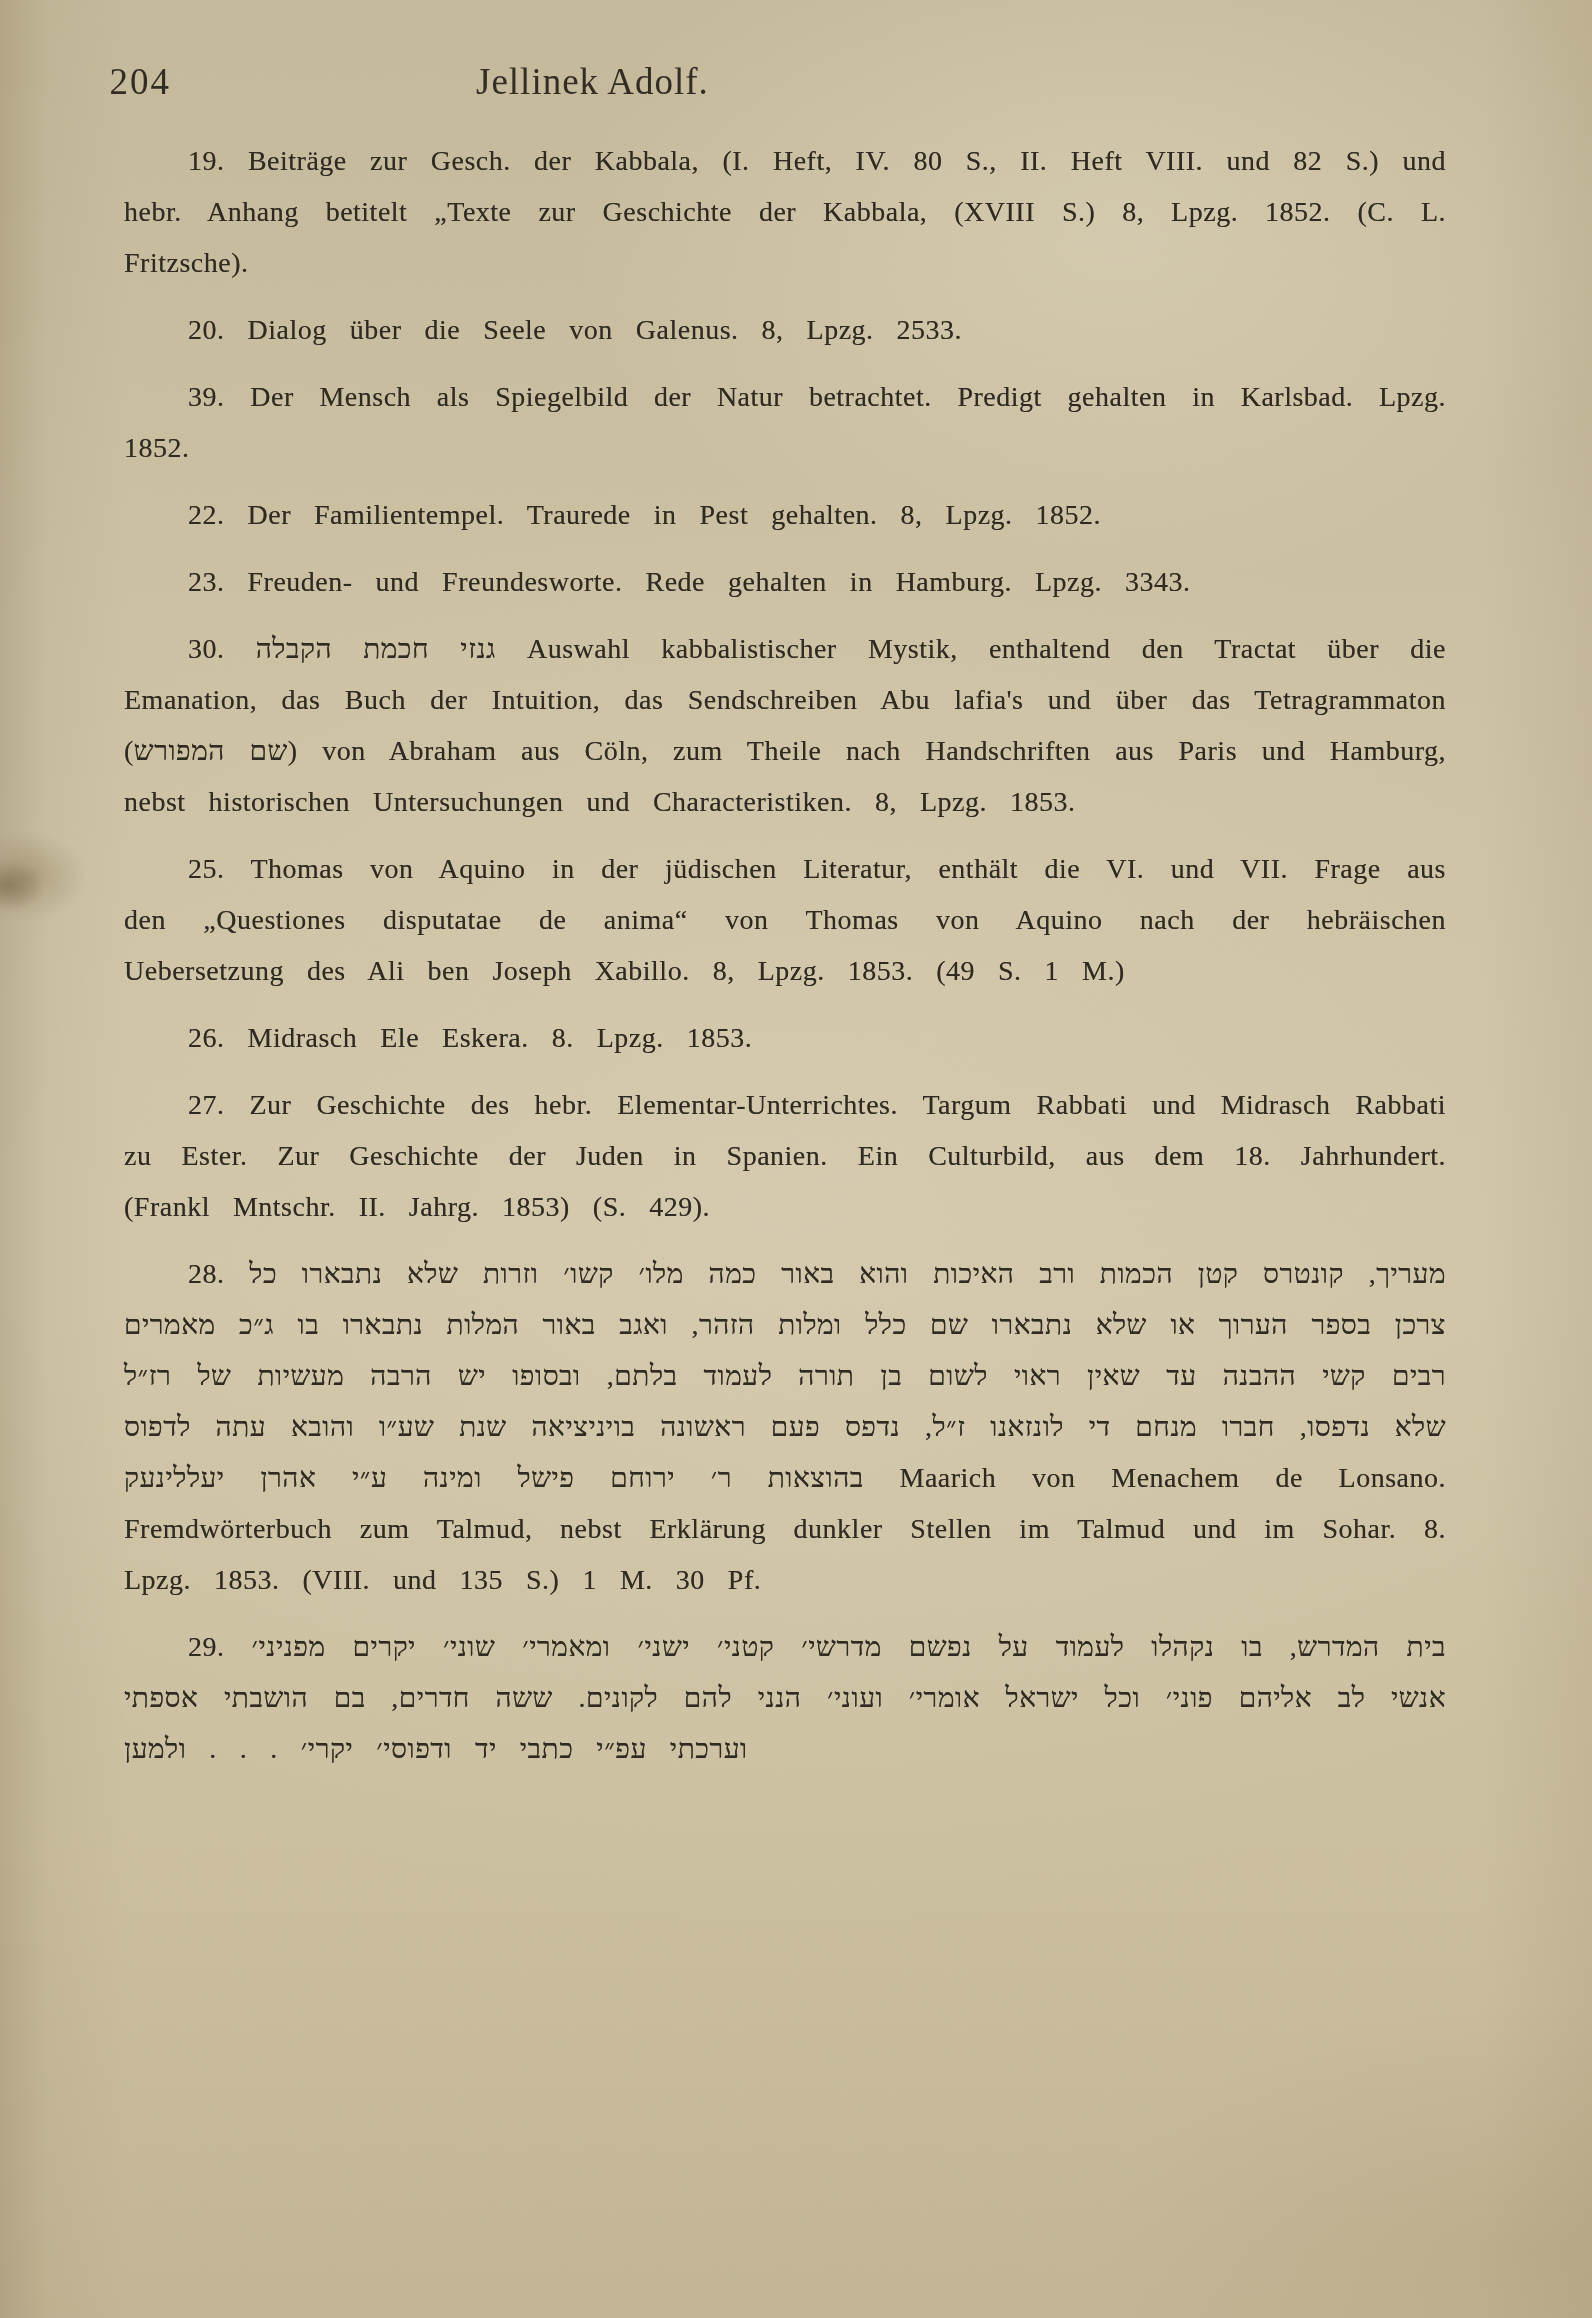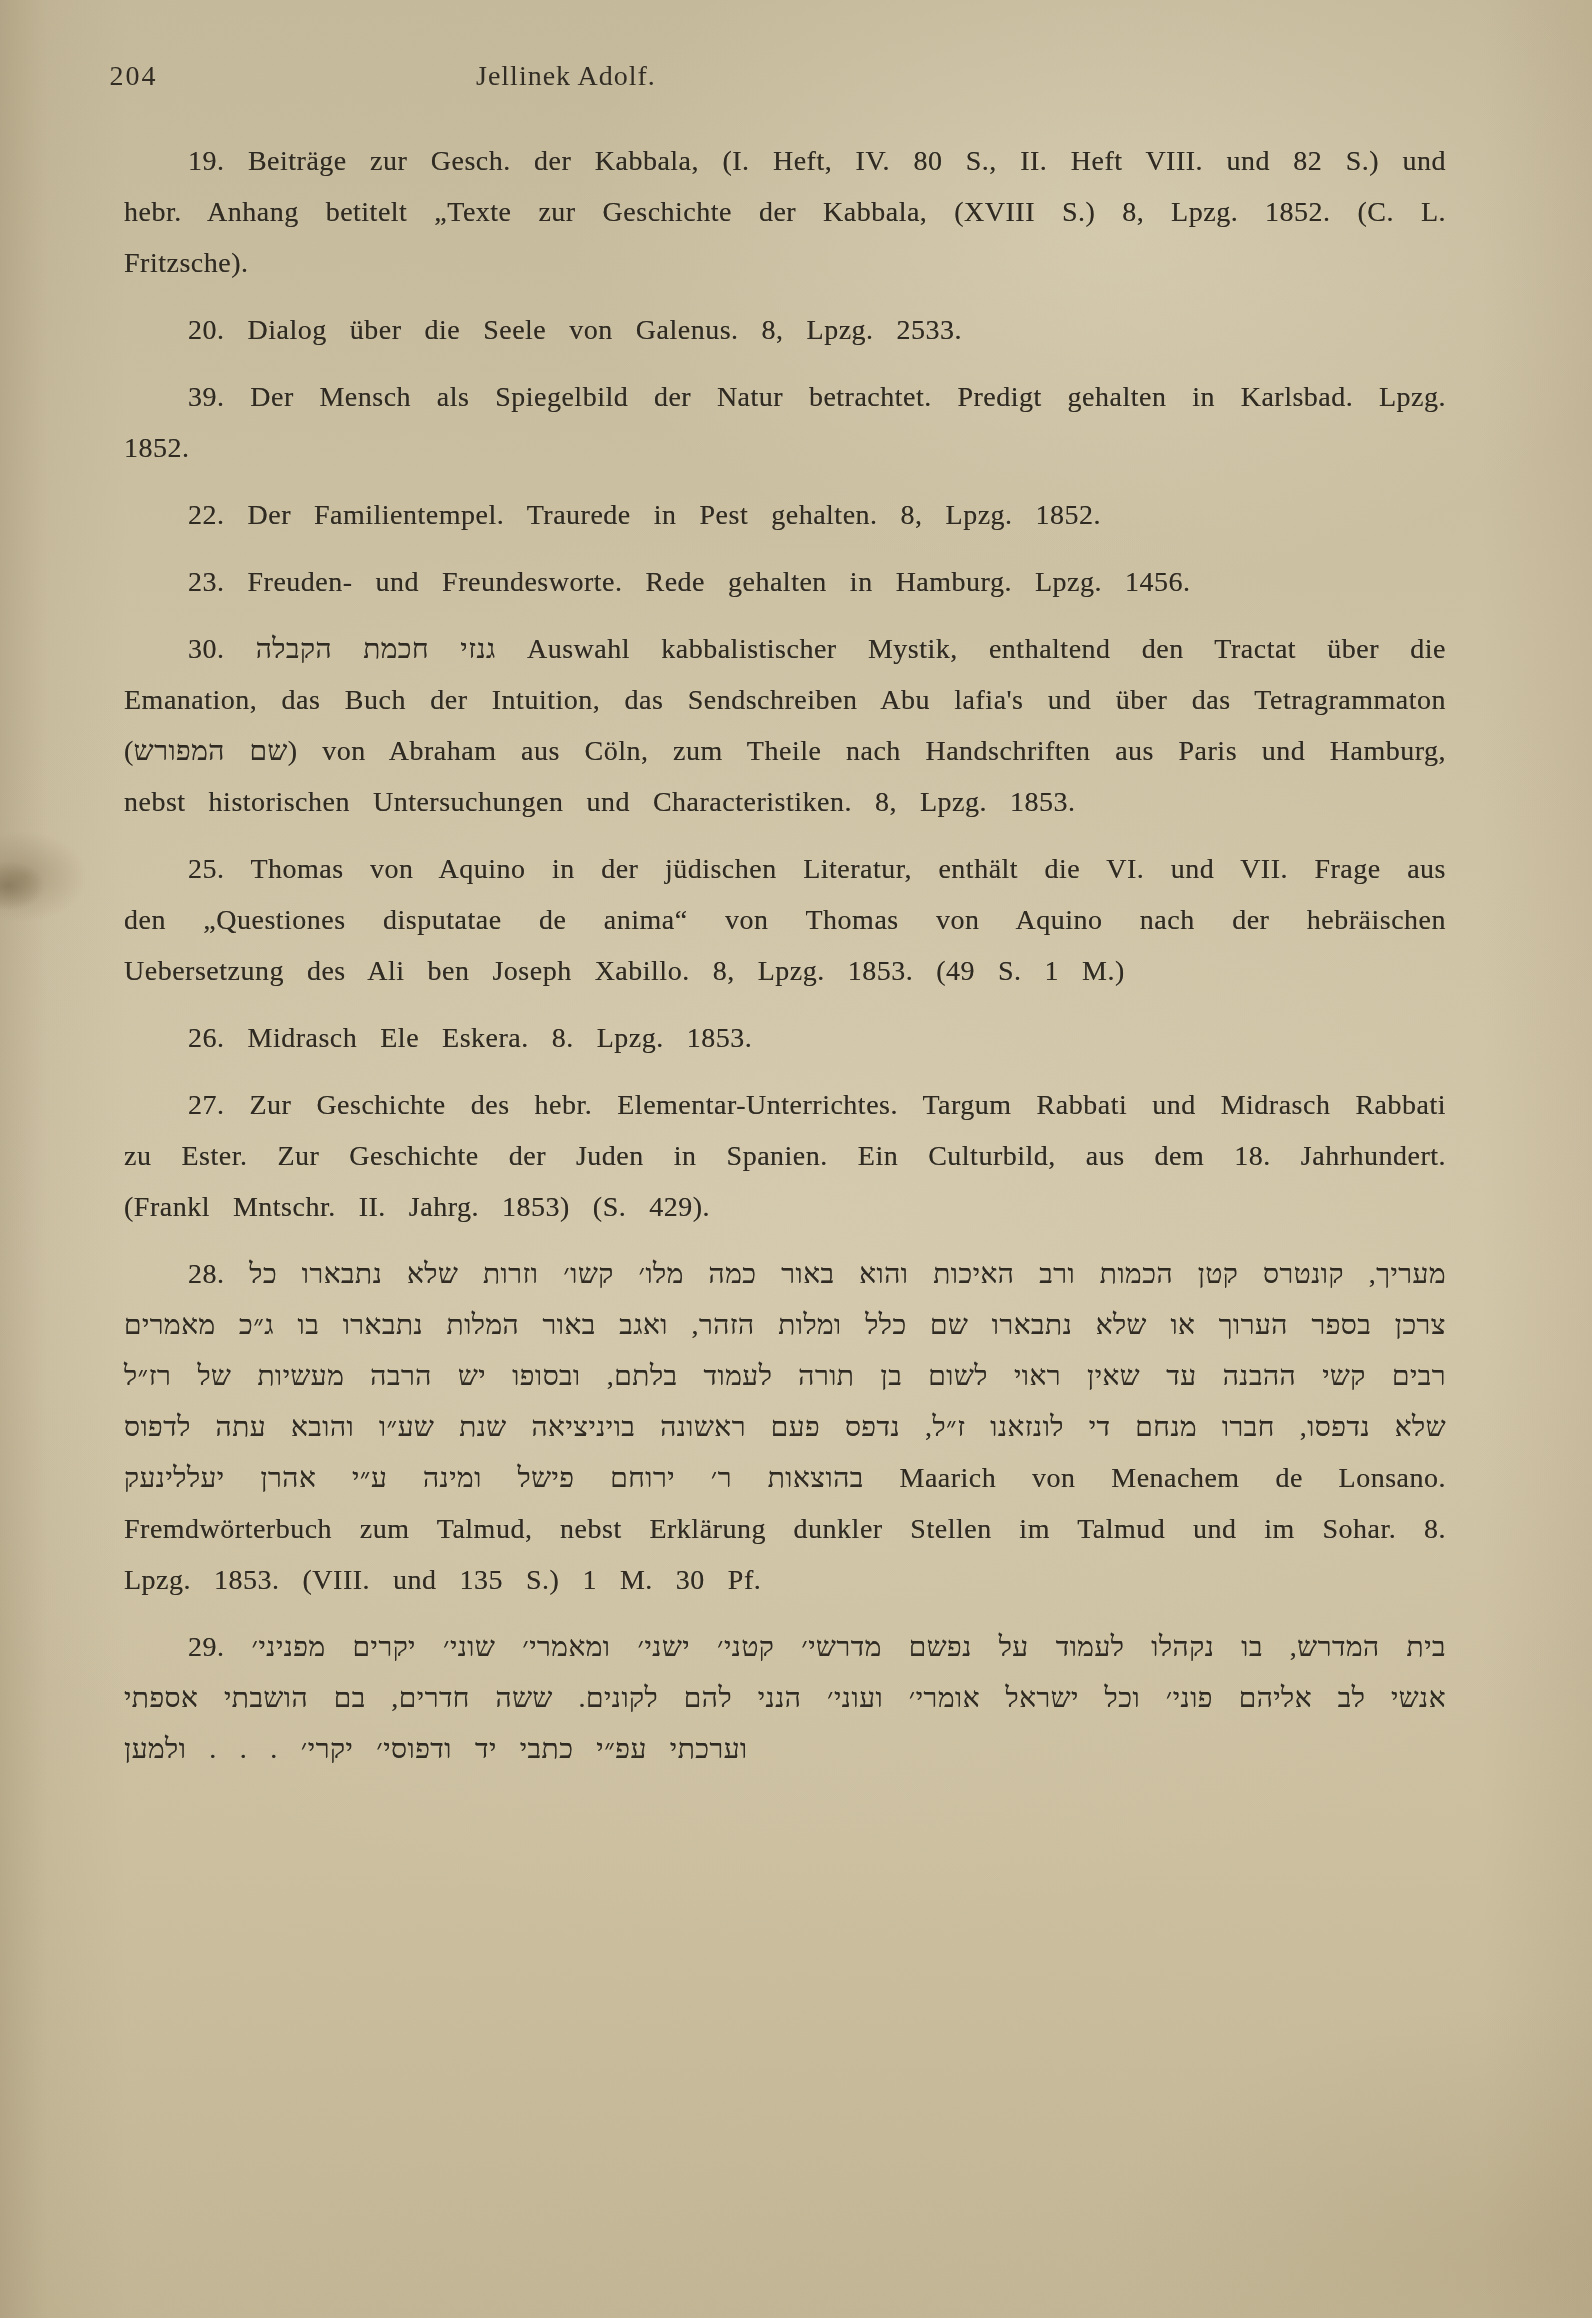--- a/index.html
+++ b/index.html
@@ -18,21 +18,21 @@
       radial-gradient(ellipse 733px 473px at 70% 10%, rgba(238,231,208,0.32), rgba(238,231,208,0) 75%),
       radial-gradient(ellipse 1222px 896px at 50% 52%, rgba(229,220,196,0.28), rgba(229,220,196,0) 82%),
       radial-gradient(ellipse 570px 326px at 96% 97%, rgba(150,130,95,0.18), rgba(150,130,95,0) 75%),
       linear-gradient(90deg, rgba(108,90,60,0.22) 0%, rgba(108,90,60,0.06) 3%, rgba(0,0,0,0) 8%, rgba(0,0,0,0) 93%, rgba(140,120,88,0.14) 100%),
       linear-gradient(180deg, #c6ba9b 0%, #cec2a4 28%, #d1c5a7 55%, #ccc0a0 80%, #c3b695 100%);
   }
   .grain { position:absolute; left:0; top:0; width:1593px; height:2319px; pointer-events:none; }
 
   .running-head {
     position:absolute; top:60px; left:108px; width:1354px; height:37px;
-    font-size:28px; color:#322d24;
+    font-size:37px; color:#322d24;
   }
   .page-number { position:absolute; left:1.6px; top:0; letter-spacing:2px; }
   .head-title  { position:absolute; left:368px; top:0; letter-spacing:1px; }
 
   .text-block {
     position:absolute; top:119px; left:108px; width:1354px;
     font-size:28px; line-height:51px;
     color:#2f2b23;
     text-align:justify;
     letter-spacing:0.5px;
@@ -64,21 +64,21 @@
   <div class="text-block">
 
     <p class="entry"><span class="num">19.</span> <span>Beiträge zur Gesch. der Kabbala, (I. Heft, IV. 80 S., II. Heft VIII. und 82 S.) und hebr. Anhang betitelt „Texte zur Geschichte der Kabbala, (XVIII S.) 8, Lpzg. 1852. (C. L. Fritzsche).</span></p>
 
     <p class="entry"><span class="num">20.</span> <span>Dialog über die Seele von Galenus. 8, Lpzg. 2533.</span></p>
 
     <p class="entry"><span class="num">39.</span> <span>Der Mensch als Spiegelbild der Natur betrachtet. Predigt gehalten in Karlsbad. Lpzg. 1852.</span></p>
 
     <p class="entry"><span class="num">22.</span> <span>Der Familientempel. Traurede in Pest gehalten. 8, Lpzg. 1852.</span></p>
 
-    <p class="entry"><span class="num">23.</span> <span>Freuden- und Freundesworte. Rede gehalten in Hamburg. Lpzg. 1456.</span></p>
+    <p class="entry"><span class="num">23.</span> <span>Freuden- und Freundesworte. Rede gehalten in Hamburg. Lpzg. 3343.</span></p>
 
     <p class="entry"><span class="num">30.</span> <span>גנזי חכמת הקבלה Auswahl kabbalistischer Mystik, enthaltend den Tractat über die Emanation, das Buch der Intuition, das Sendschreiben Abu lafia's und über das Tetragrammaton (שם המפורש) von Abraham aus Cöln, zum Theile nach Handschriften aus Paris und Hamburg, nebst historischen Untersuchungen und Characteristiken. 8, Lpzg. 1853.</span></p>
 
     <p class="entry"><span class="num">25.</span> <span>Thomas von Aquino in der jüdischen Literatur, enthält die VI. und VII. Frage aus den „Questiones disputatae de anima“ von Thomas von Aquino nach der hebräischen Uebersetzung des Ali ben Joseph Xabillo. 8, Lpzg. 1853. (49 S. 1 M.)</span></p>
 
     <p class="entry"><span class="num">26.</span> <span>Midrasch Ele Eskera. 8. Lpzg. 1853.</span></p>
 
     <p class="entry"><span class="num">27.</span> <span>Zur Geschichte des hebr. Elementar-Unterrichtes. Targum Rabbati und Midrasch Rabbati zu Ester. Zur Geschichte der Juden in Spanien. Ein Culturbild, aus dem 18. Jahrhundert. (Frankl Mntschr. II. Jahrg. 1853) (S. 429).</span></p>
 
     <p class="entry"><span class="num">28.</span> <span>מעריך, קונטרס קטן הכמות ורב האיכות והוא באור כמה מלו׳ קשו׳ וזרות שלא נתבארו כל צרכן בספר הערוך או שלא נתבארו שם כלל ומלות הזהר, ואגב באור המלות נתבארו בו ג״כ מאמרים רבים קשי ההבנה עד שאין ראוי לשום בן תורה לעמוד בלתם, ובסופו יש הרבה מעשיות של רז״ל שלא נדפסו, חברו מנחם די לונזאנו ז״ל, נדפס פעם ראשונה בויניציאה שנת שע״ו והובא עתה לדפוס בהוצאות ר׳ ירוחם פישל ומינה ע״י אהרן יעללינעק Maarich von Menachem de Lonsano. Fremdwörterbuch zum Talmud, nebst Erklärung dunkler Stellen im Talmud und im Sohar. 8. Lpzg. 1853. (VIII. und 135 S.) 1 M. 30 Pf.</span></p>

